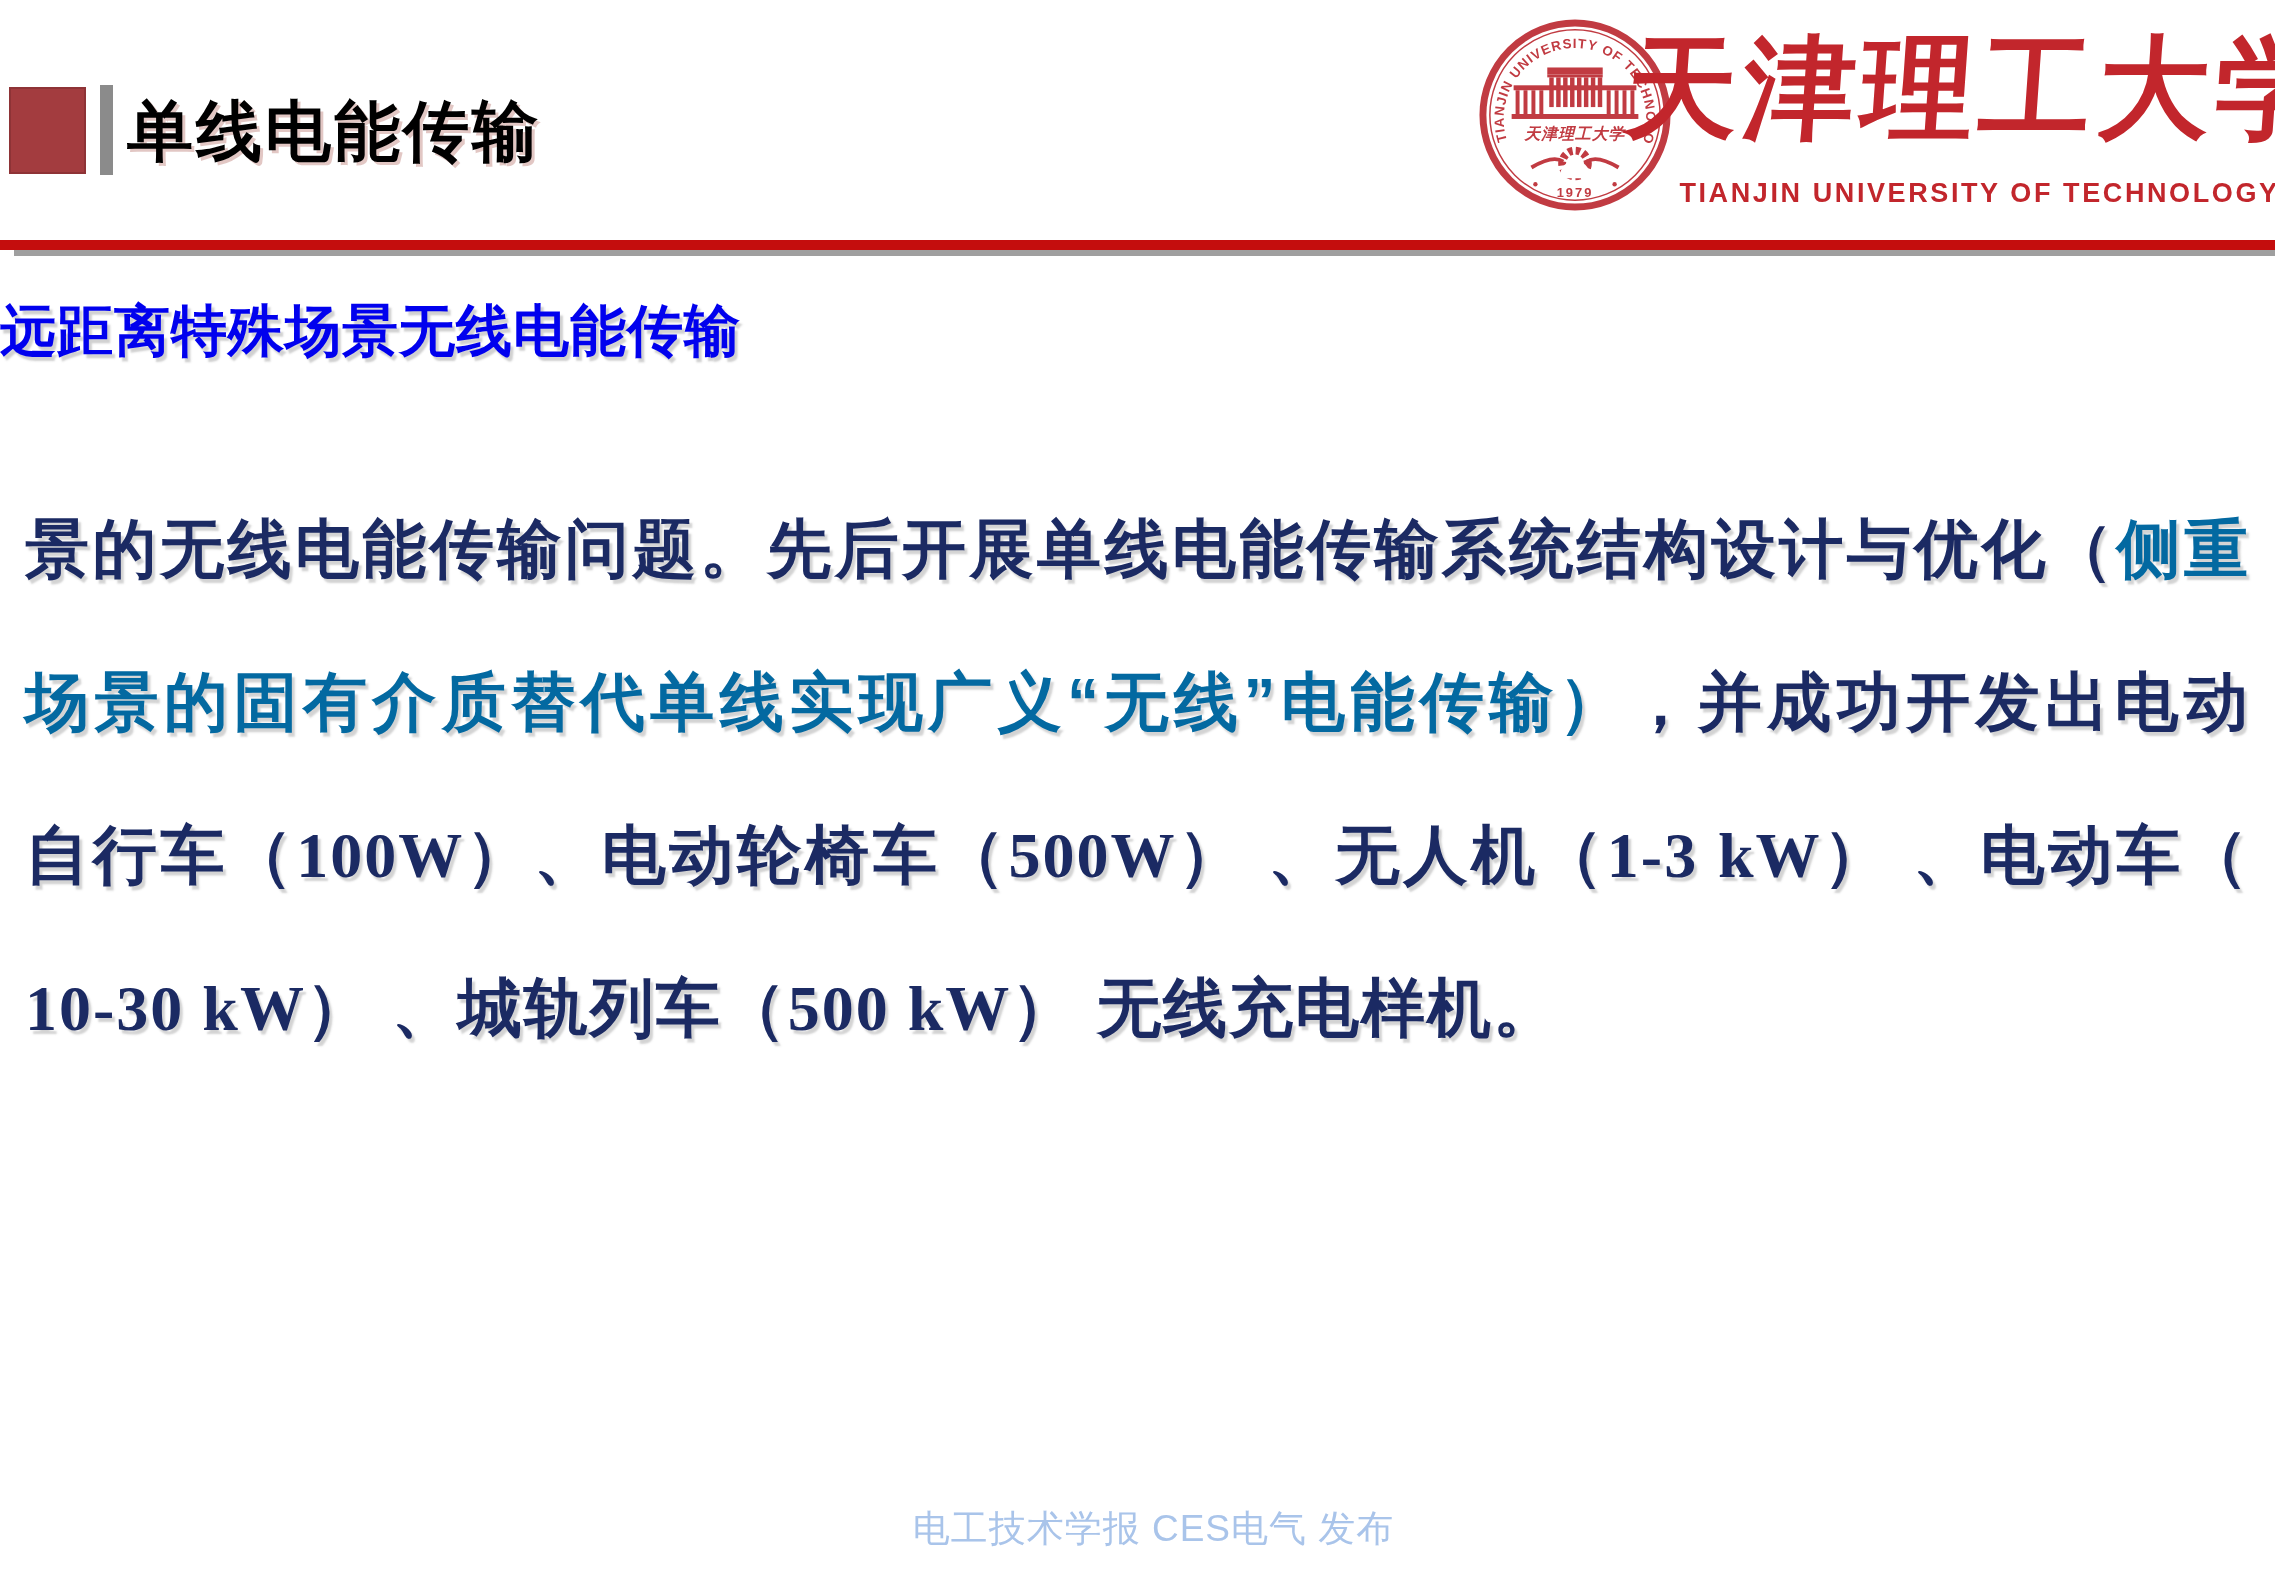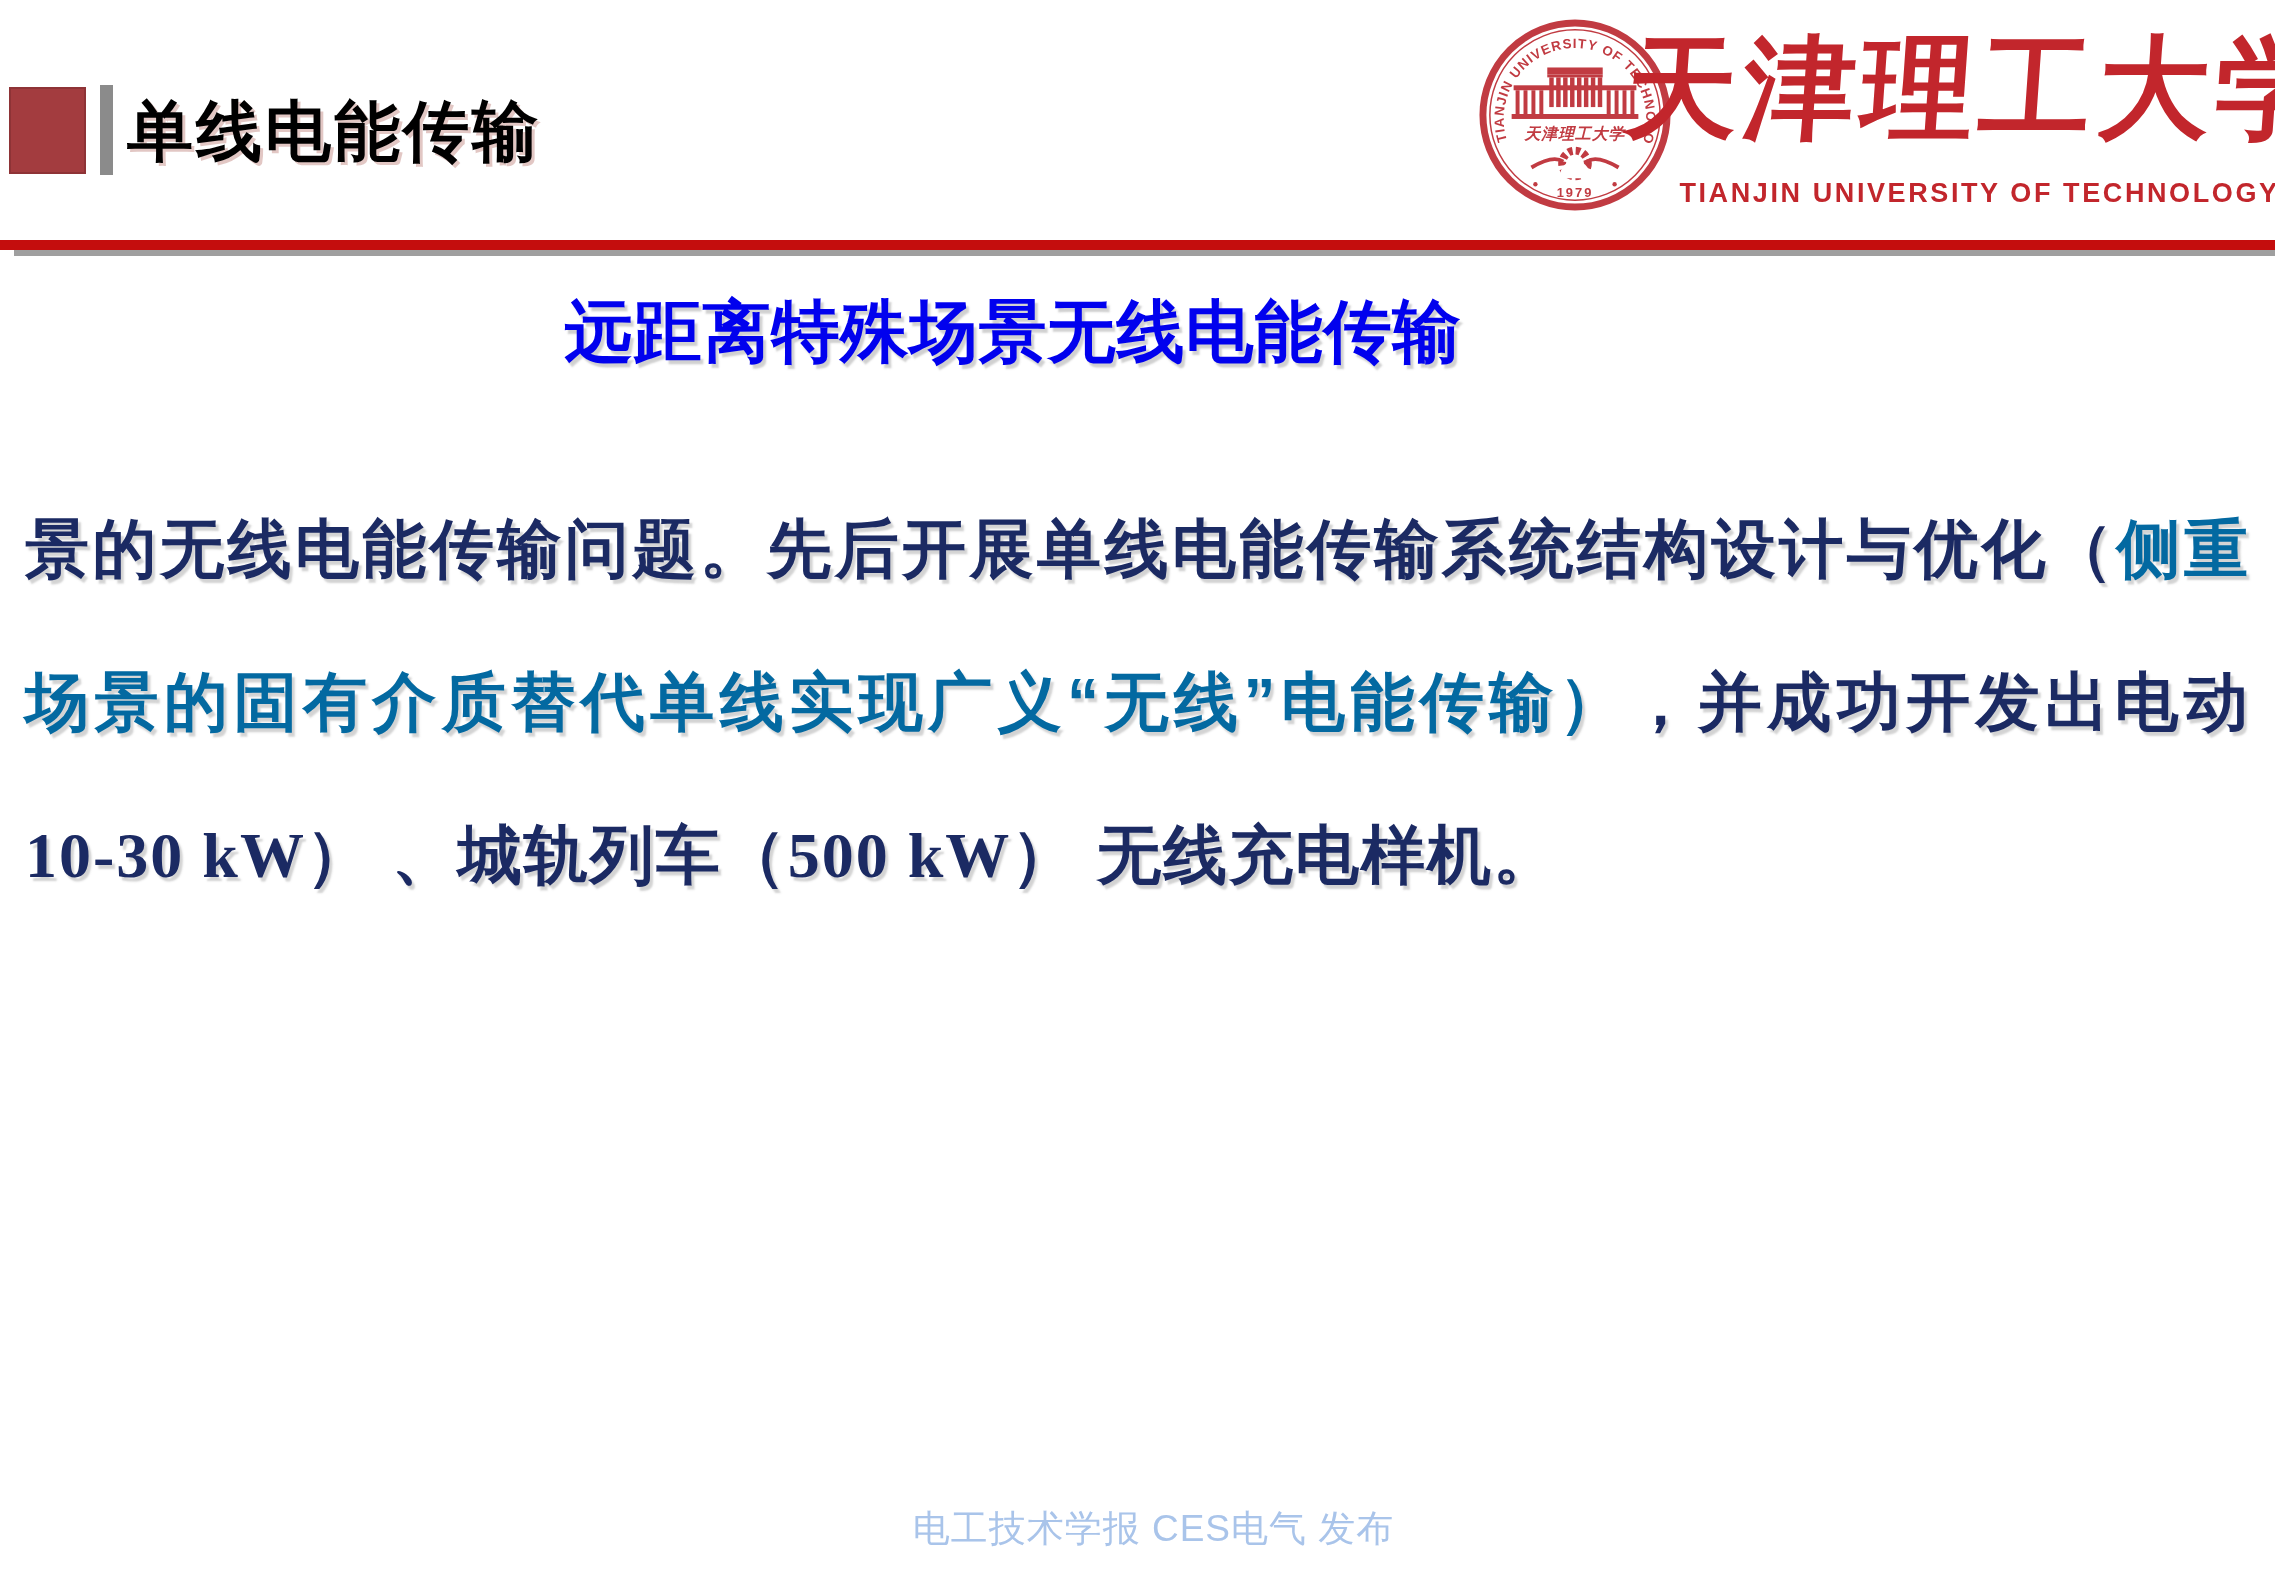--- a/index.html
+++ b/index.html
@@ -18,22 +18,22 @@
   .seal{width:198px;height:202px;flex:0 0 auto;}
   .brand-col{margin-left:18px;width:575px;display:flex;flex-direction:column;align-items:center;}
   .brand-cn{font-family:"Liberation Serif", serif;font-weight:bold;font-size:112px;line-height:150px;
     color:#c2262c;letter-spacing:6px;white-space:nowrap;transform:skewX(-4deg);}
   .brand-en{margin-top:14px;font-size:27px;font-weight:bold;color:#c2262c;
     letter-spacing:2.6px;white-space:nowrap;}
   
   .rule-red{position:absolute;left:0;top:240px;width:2275px;height:10px;background:#c40d0d;}
   .rule-gray{position:absolute;left:14px;top:250px;width:2261px;height:6px;background:#9f9f9f;}
   
-  .slide-title{position:absolute;left:0;top:283px;width:2026px;text-align:center;
-    font-size:68px;line-height:96px;font-weight:800;color:#0101ee;letter-spacing:1px;
+  .slide-title{position:absolute;left:0;top:283px;width:2026px;text-align:left;
+    font-size:56px;line-height:96px;font-weight:800;color:#0101ee;letter-spacing:1px;
     text-shadow:3px 4px 2px rgba(150,150,150,.45);white-space:nowrap;}
   
   .body-text{position:absolute;left:25px;top:473px;width:2225px;
     font-size:64px;font-weight:800;color:#1b2a63;letter-spacing:2px;
     text-shadow:3px 4px 2px rgba(150,150,150,.42);}
   .bline{display:block;height:153px;line-height:153px;
     text-align:justify;text-align-last:justify;overflow:visible;}
   .bline.first{text-indent:130px;}
   .bline.last{text-align:center;text-align-last:left;}
   .seg-blue{color:#0369a1;}
@@ -99,16 +99,17 @@
 </div>
 
 <div class="rule-red"></div>
 <div class="rule-gray"></div>
 
 <div class="slide-title">远距离特殊场景无线电能传输</div>
 
 <div class="body-text">
   <span class="bline"><span>景的无线电能传输问题。先后开展单线电能传输系统结构设计与优化（</span><span class="seg-blue">侧重</span></span>
   <span class="bline"><span class="seg-blue">场景的固有介质替代单线实现广义“无线”电能传输）</span><span>，并成功开发出电动</span></span>
+  <span class="bline"><span>自行车（</span><span class="seg-serif">100W</span><span>）、电动轮椅车（</span><span class="seg-serif">500W</span><span>） 、无人机（</span><span class="seg-serif">1-3 kW</span><span>） 、电动车（</span></span>
   <span class="bline last"><span class="seg-serif">10-30 kW</span><span>） 、城轨列车（</span><span class="seg-serif">500 kW</span><span>）  无线充电样机。</span></span>
 </div>
 
 <div class="footer-credit">电工技术学报 CES电气 发布</div>
 
 </body></html>

